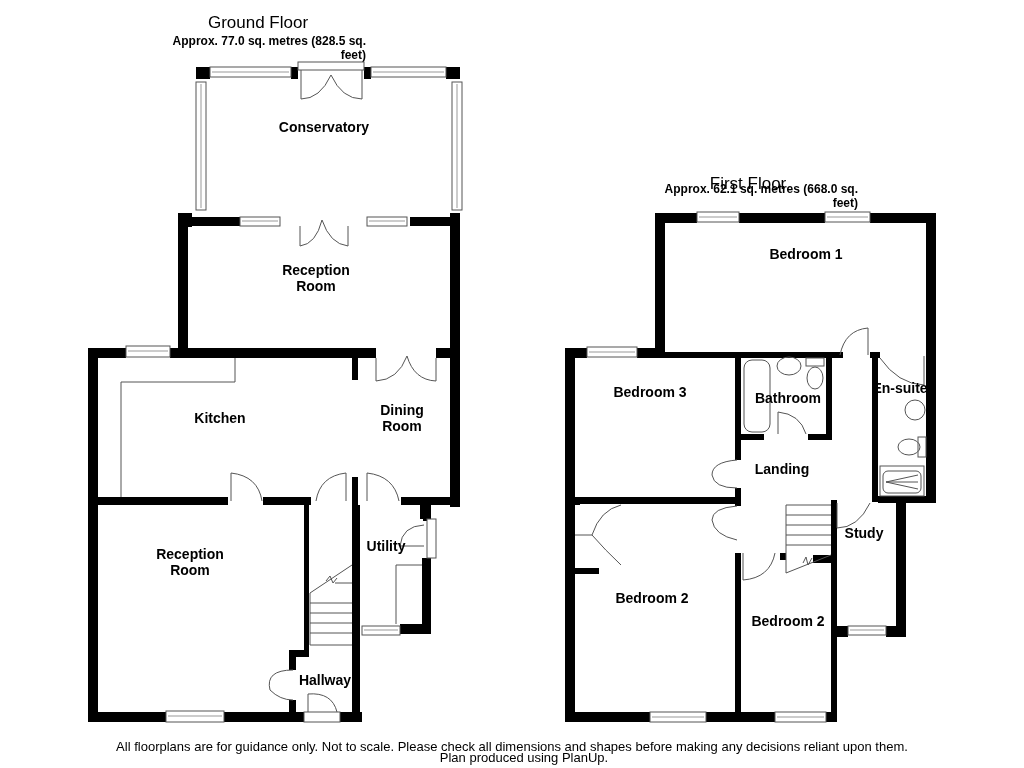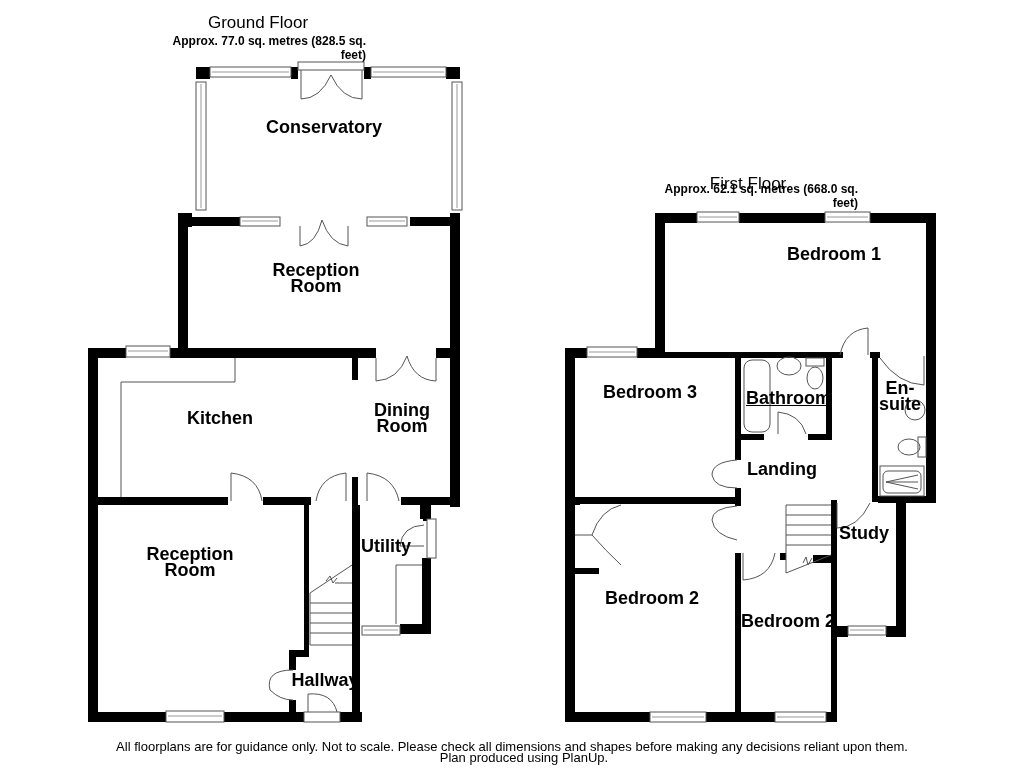--- a/index.html
+++ b/index.html
@@ -1,20 +1,20 @@
 <!DOCTYPE html>
 <html><head>
 <meta charset="utf-8">
 <style>
   html, body { margin: 0; padding: 0; background: #ffffff; }
   body { width: 1024px; height: 768px; position: relative; overflow: hidden;
          font-family: "Liberation Sans", sans-serif; color: #000; }
   .floor-title { position: absolute; font-weight: normal; font-size: 17px; text-align: center; }
   .floor-sub { position: absolute; font-size: 12px; text-align: right; font-weight: bold; }
-  .room-label { position: absolute; font-weight: bold; font-size: 18px; text-align: center; line-height: 16px; white-space: pre-line; }
+  .room-label { position: absolute; font-weight: bold; font-size: 14px; text-align: center; line-height: 16px; white-space: pre-line; }
   .footer { position: absolute; left: 0; width: 1024px; font-size: 13px; text-align: center; line-height: 11px; }
   svg { position: absolute; left: 0; top: 0; }
 </style>
 </head>
 <body>
 
 <div class="floor-title" style="left:170px;top:13px;width:176px;">Ground Floor</div>
 <div class="floor-sub" style="left:150px;top:34px;width:216px;">Approx. 77.0 sq. metres (828.5 sq. feet)</div>
 <div class="floor-title" style="left:660px;top:162px;width:176px;margin-top:12px;">First Floor</div>
 <div class="floor-sub" style="left:638px;top:182px;width:220px;">Approx. 62.1 sq. metres (668.0 sq. feet)</div>
@@ -231,23 +231,23 @@
 <div class="room-label" style="left:256px;top:262px;width:120px;">Reception
 Room</div>
 <div class="room-label" style="left:170px;top:410px;width:100px;">Kitchen</div>
 <div class="room-label" style="left:362px;top:402px;width:80px;">Dining
 Room</div>
 <div class="room-label" style="left:130px;top:546px;width:120px;">Reception
 Room</div>
 <div class="room-label" style="left:356px;top:538px;width:60px;">Utility</div>
 <div class="room-label" style="left:290px;top:672px;width:70px;text-align:center;">Hallway</div>
 
-<div class="room-label" style="left:784px;top:246px;width:100px;">Bedroom 1</div>
+<div class="room-label" style="left:756px;top:246px;width:100px;">Bedroom 1</div>
 <div class="room-label" style="left:600px;top:384px;width:100px;">Bedroom 3</div>
-<div class="room-label" style="left:746px;top:390px;width:84px;text-decoration:underline;">Bathroom</div>
+<div class="room-label" style="left:746px;top:390px;width:84px;">Bathroom</div>
 <div class="room-label" style="left:870px;top:380px;width:60px;">En-suite</div>
 <div class="room-label" style="left:742px;top:461px;width:80px;">Landing</div>
 <div class="room-label" style="left:836px;top:525px;width:56px;">Study</div>
 <div class="room-label" style="left:602px;top:590px;width:100px;">Bedroom 2</div>
 <div class="room-label" style="left:740px;top:613px;width:96px;">Bedroom 2</div>
 
 <div class="footer" style="top:741px;">All floorplans are for guidance only. Not to scale. Please check all dimensions and shapes before making any decisions reliant upon them.</div>
 <div class="footer" style="top:752px;margin-left:12px;">Plan produced using PlanUp.</div>
 
 </body></html>

